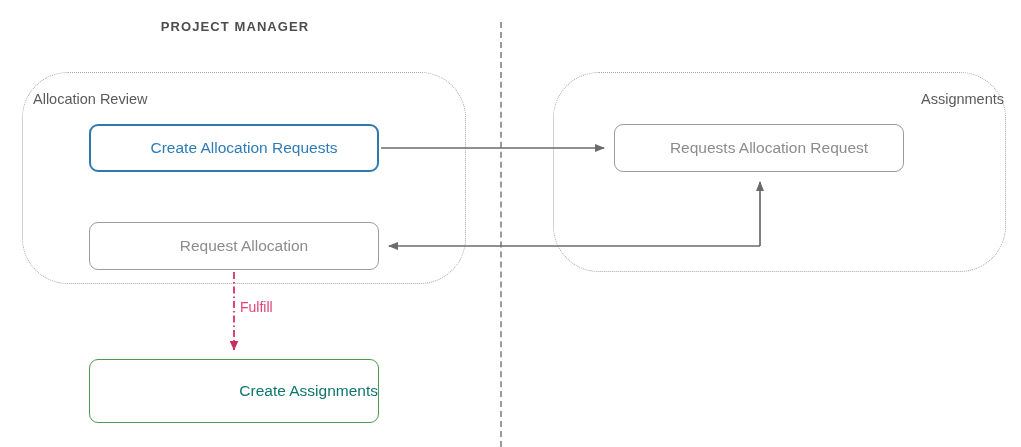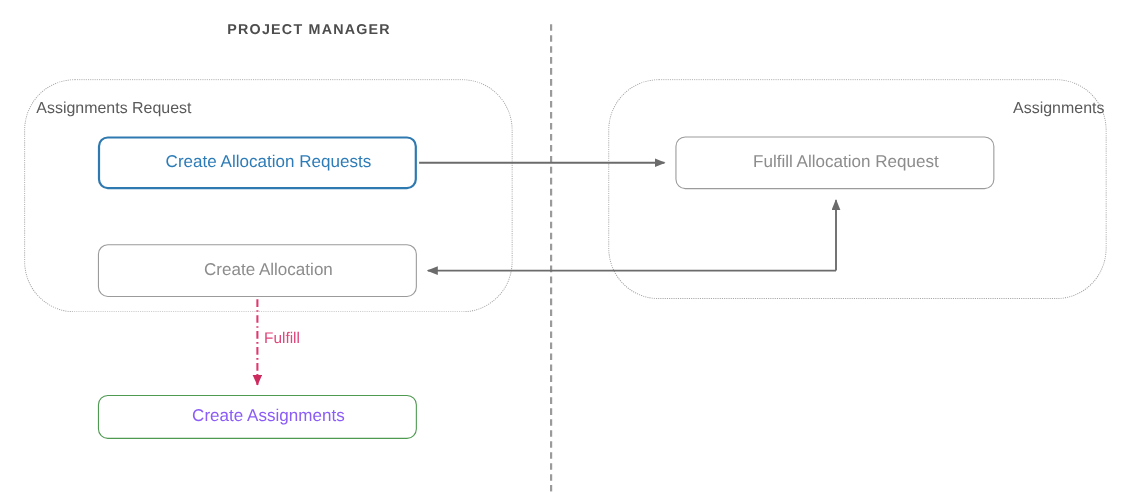--- a/index.html
+++ b/index.html
@@ -21,21 +21,20 @@
 
   
   .lane-title {
     position: absolute;
     font-size: 13px;
     font-weight: bold;
     letter-spacing: 1.1px;
     color: #4d4d4d;
     white-space: nowrap;
     text-align: center;
-    padding-left: 46px;
   }
   #lane-title-pm  { left: 0;   top: 19px; width: 470px; }
   #lane-title-rm  { left: 535px; top: 19px; width: 470px; }
 
   
   .group-box {
     position: absolute;
     border: 1.6px dotted #a6a6a6;
     border-radius: 46px;
     box-sizing: border-box;
@@ -72,23 +71,24 @@
     left: 89px; top: 124px; width: 290px; height: 48px;
     border: 2px solid #2e7ab0;
     color: #2d7cb8;
   }
   #node-review-allocation {
     left: 89px; top: 222px; width: 290px; height: 48px;
     border: 1.6px solid #9b9b9b;
     color: #8c8c8c;
   }
   #node-create-assignments {
-    left: 89px; top: 359px; width: 290px; height: 40px;
+    left: 89px; top: 359px; width: 290px; height: 64px;
     border: 1.8px solid #4e9a51;
-    color: #8b5cf6;
+    color: #0f766e;
+    justify-content: flex-end;
   }
   #node-fulfill-allocation-request {
     left: 614px; top: 124px; width: 290px; height: 48px;
     border: 1.6px solid #9b9b9b;
     color: #8c8c8c;
   }
 
   
   #pool-divider {
     position: absolute;
@@ -120,21 +120,21 @@
 </head>
 <body>
 
 <div id="canvas">
 
   <div class="lane-title" id="lane-title-pm">PROJECT MANAGER</div>
 
   <div id="pool-divider"></div>
 
   <div class="group-box" id="group-allocation-request"></div>
-  <div class="group-label" id="group-label-allocation-request">Assignments Request</div>
+  <div class="group-label" id="group-label-allocation-request">Allocation Review</div>
 
   <div class="group-box" id="group-allocation"></div>
   <div class="group-label" id="group-label-allocation">Assignments</div>
 
   <svg id="connectors" viewBox="0 0 1021 447" xmlns="http://www.w3.org/2000/svg">
     <defs>
       <marker id="arrow-gray" markerWidth="10" markerHeight="10" refX="9" refY="4" orient="auto" markerUnits="userSpaceOnUse">
         <path d="M0,0 L10,4 L0,8 z" fill="#6b6b6b"></path>
       </marker>
       <marker id="arrow-pink" markerWidth="11" markerHeight="11" refX="9.5" refY="4.5" orient="auto" markerUnits="userSpaceOnUse">
@@ -156,24 +156,24 @@
     </g>
   </svg>
 
   <div id="label-manually">Fulfill</div>
 
   <div class="node" id="node-create-allocation-requests">
     <span>Create Allocation Requests</span>
   </div>
 
   <div class="node" id="node-review-allocation">
-    <span>Create Allocation</span>
+    <span>Request Allocation</span>
   </div>
 
   <div class="node" id="node-create-assignments">
     <span>Create Assignments</span>
   </div>
 
   <div class="node" id="node-fulfill-allocation-request">
-    <span>Fulfill Allocation Request</span>
+    <span>Requests Allocation Request</span>
   </div>
 
 </div>
 
 </body></html>

